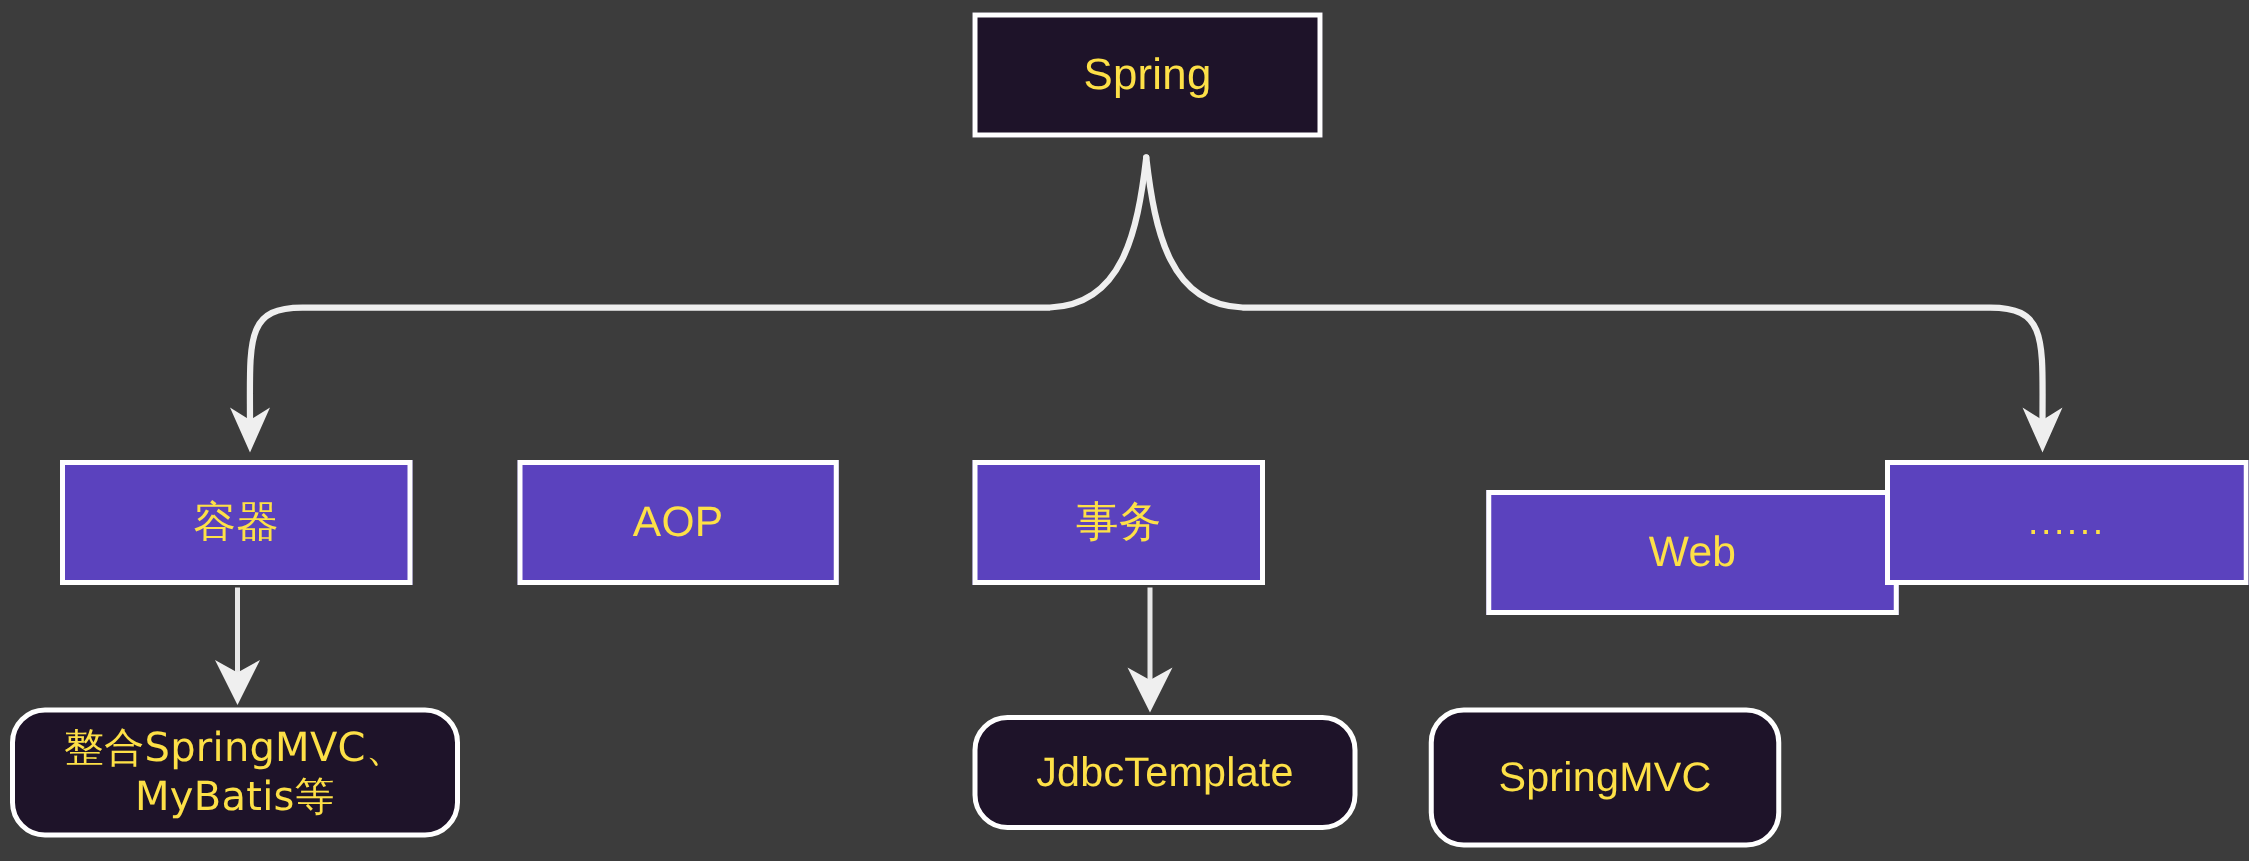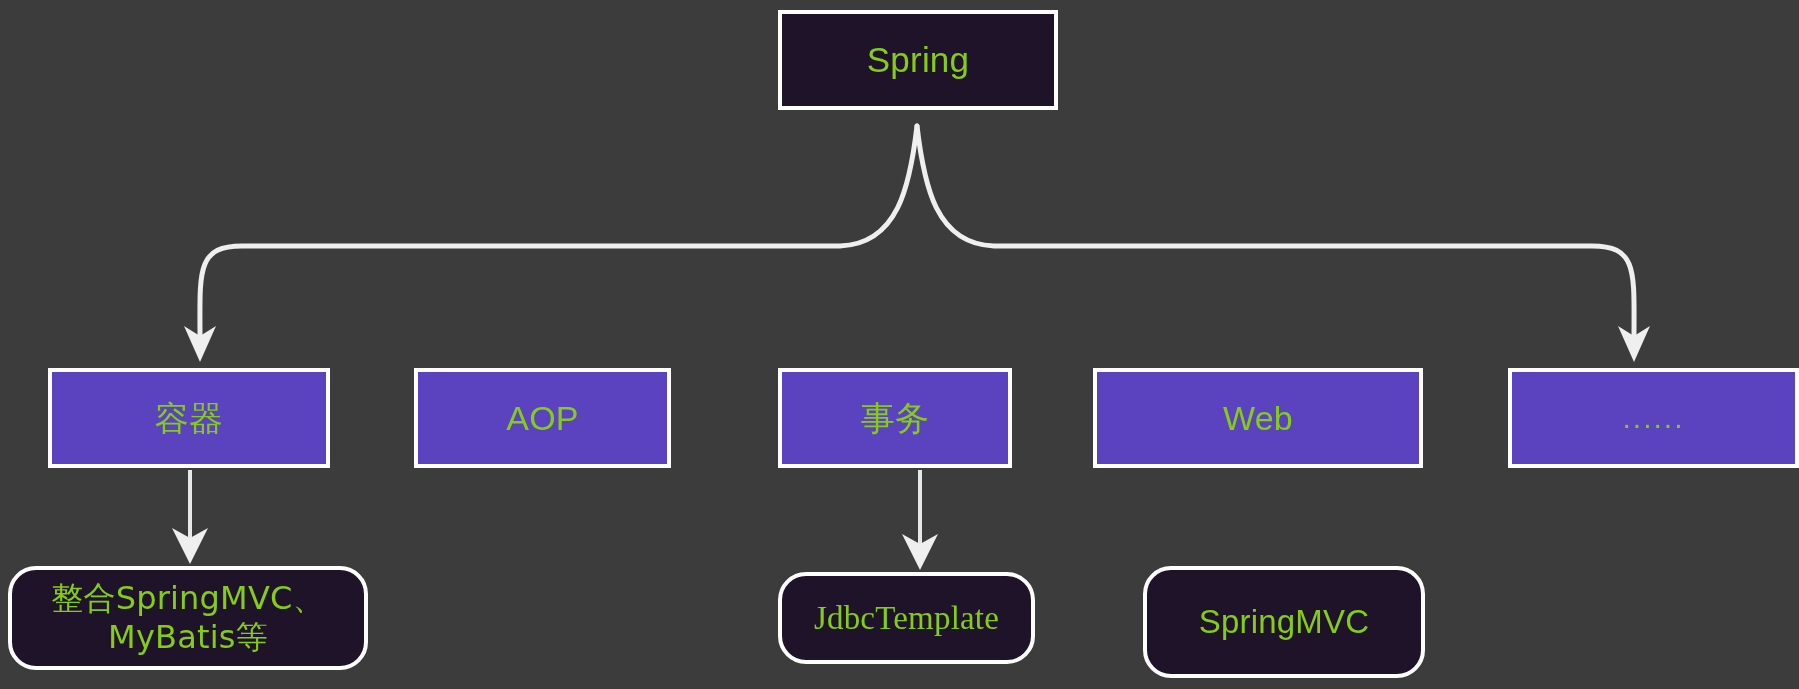--- a/index.html
+++ b/index.html
@@ -18,21 +18,21 @@
     background: #3c3c3c;
     overflow: hidden;
   }
   .node {
     position: absolute;
     box-sizing: border-box;
     display: flex;
     align-items: center;
     justify-content: center;
     text-align: center;
-    color: #84cc16;
+    color: #fde047;
     border: 4px solid #ffffff;
     line-height: 1.18;
     letter-spacing: 0.2px;
     user-select: none;
   }
   .node-dark {
     background: #1e1329;
   }
   .node-purple {
     background: #5b42be;
@@ -46,40 +46,39 @@
     font-size: 35px;
   }
   .mid-row-node {
     top: 368px;
     height: 100px;
     font-size: 34px;
   }
   .m0 { left: 48px;   width: 282px; }
   .m1 { left: 414px;  width: 257px; }
   .m2 { left: 778px;  width: 234px; }
-  .m3 { left: 1093px; width: 330px; }
+  .m3 { left: 1189px; width: 330px; margin-top: 24px; }
   .m4 { left: 1508px; width: 291px; }
   .leaf-node {
     font-size: 33px;
     border-radius: 28px;
   }
   .l0 {
     left: 8px;
     top: 566px;
     width: 360px;
     height: 104px;
     font-size: 32px;
     line-height: 1.22;
   }
   .l1 {
     left: 778px;
     top: 572px;
-    width: 257px;
+    width: 308px;
     height: 92px;
-    font-family: Liberation Serif, serif;
   }
   .l2 {
     left: 1143px;
     top: 566px;
     width: 282px;
     height: 112px;
   }
   .dots-label {
     letter-spacing: 2px;
     font-size: 30px;

